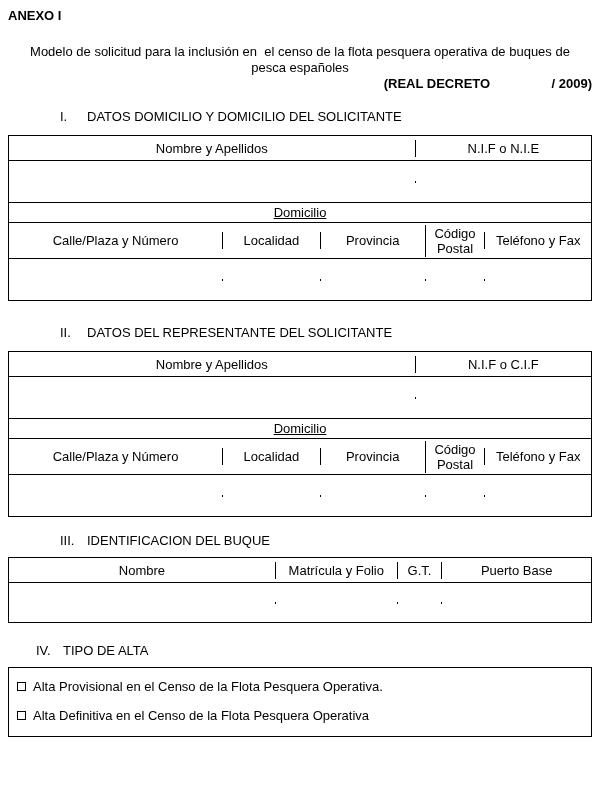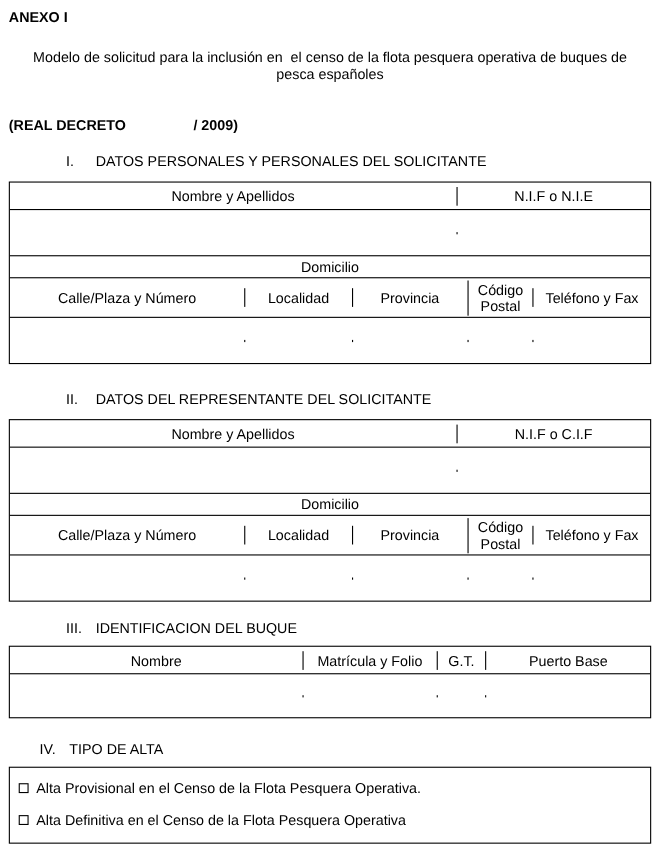--- a/index.html
+++ b/index.html
@@ -21,23 +21,22 @@
     line-height: 16px;
   }
   .subtitle {
     text-align: center;
     font-weight: normal;
     margin: 20px auto 0 auto;
     max-width: 560px;
     line-height: 16px;
   }
   .decree {
-    text-align: left;
+    text-align: right;
     font-weight: bold;
-    margin-top: 30px;
     line-height: 16px;
   }
 
   .sec-heading {
     margin-left: 52px;
     line-height: 16px;
   }
   .sh1 { margin-top: 17px; margin-bottom: 10px; }
   .sh2 { margin-top: 24px; margin-bottom: 10px; }
   .sh3 { margin-top: 16px; margin-bottom: 8px; }
@@ -59,21 +58,21 @@
   .fcell + .fcell { border-left: 1px solid #000; }
 
   .r-head  { height: 24px; }
   .r-input { height: 42px; }
   .r-dom   { height: 20px; }
   .r-cols  { height: 36px; }
   .r-input3{ height: 40px; }
 
   .h-name { width: 69.7%; }
   .h-id   { width: 30.3%; }
-  .h-full { width: 100%; }
+  .h-full { width: 100%; text-decoration: underline; }
   .c1 { width: 36.6%; }
   .c2 { width: 16.8%; }
   .c3 { width: 18.0%; }
   .c4 { width: 10.3%; }
   .c5 { width: 18.3%; }
 
   .t3c1 { width: 45.7%; }
   .t3c2 { width: 20.9%; }
   .t3c3 { width: 7.7%; }
   .t3c4 { width: 25.7%; }
@@ -99,21 +98,21 @@
 
 <div class="page">
 
   <div class="title">ANEXO I</div>
 
   <div class="subtitle">Modelo de solicitud para la inclusión en &nbsp;el censo de la flota pesquera operativa de buques de pesca españoles</div>
 
   <div class="decree">(REAL DECRETO&nbsp;&nbsp;&nbsp;&nbsp;&nbsp;&nbsp;&nbsp;&nbsp;&nbsp;&nbsp;&nbsp;&nbsp;&nbsp;&nbsp;&nbsp;&nbsp; / 2009)</div>
 
   <div class="sec-heading sh1">
-    <span class="sec-num">I.</span><span>DATOS PERSONALES Y PERSONALES DEL SOLICITANTE</span>
+    <span class="sec-num">I.</span><span>DATOS DOMICILIO Y DOMICILIO DEL SOLICITANTE</span>
   </div>
 
   <div class="ftable">
     <div class="frow r-head">
       <div class="fcell h-name">Nombre y Apellidos</div>
       <div class="fcell h-id">N.I.F o N.I.E</div>
     </div>
     <div class="frow r-input">
       <div class="fcell h-name"></div>
       <div class="fcell h-id"></div>

